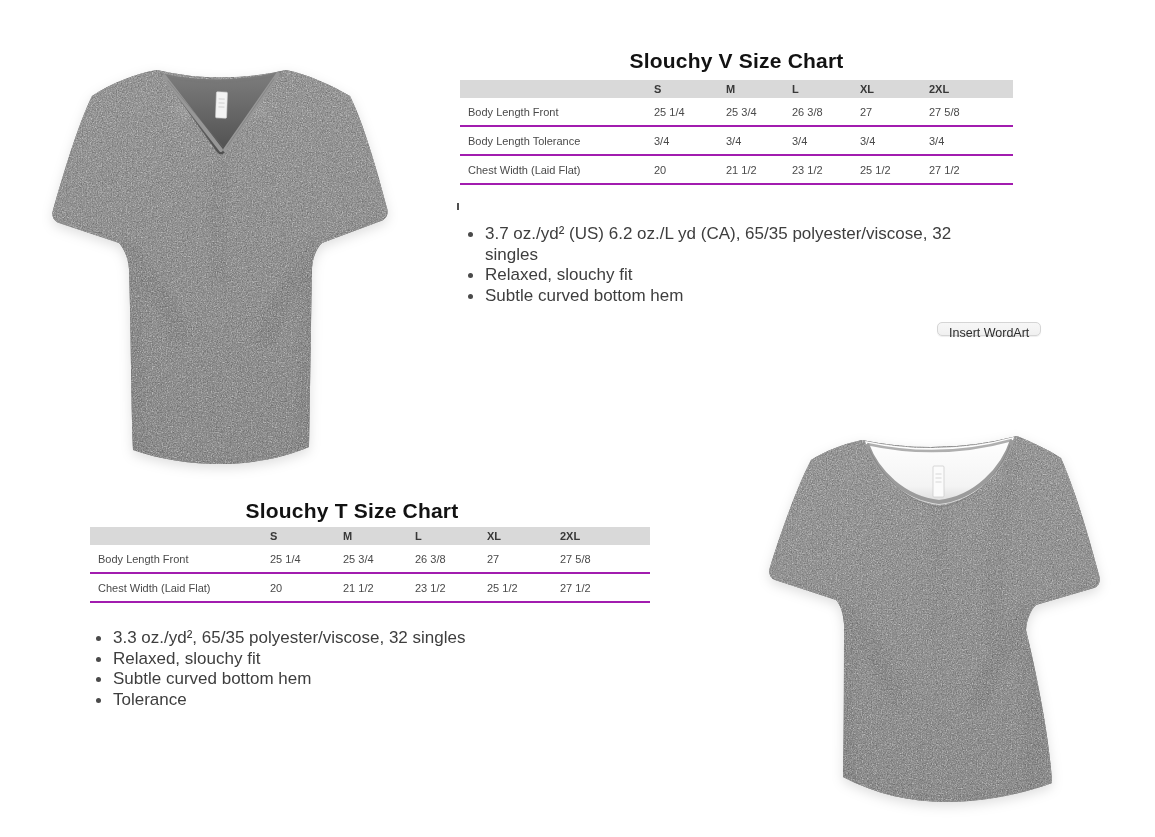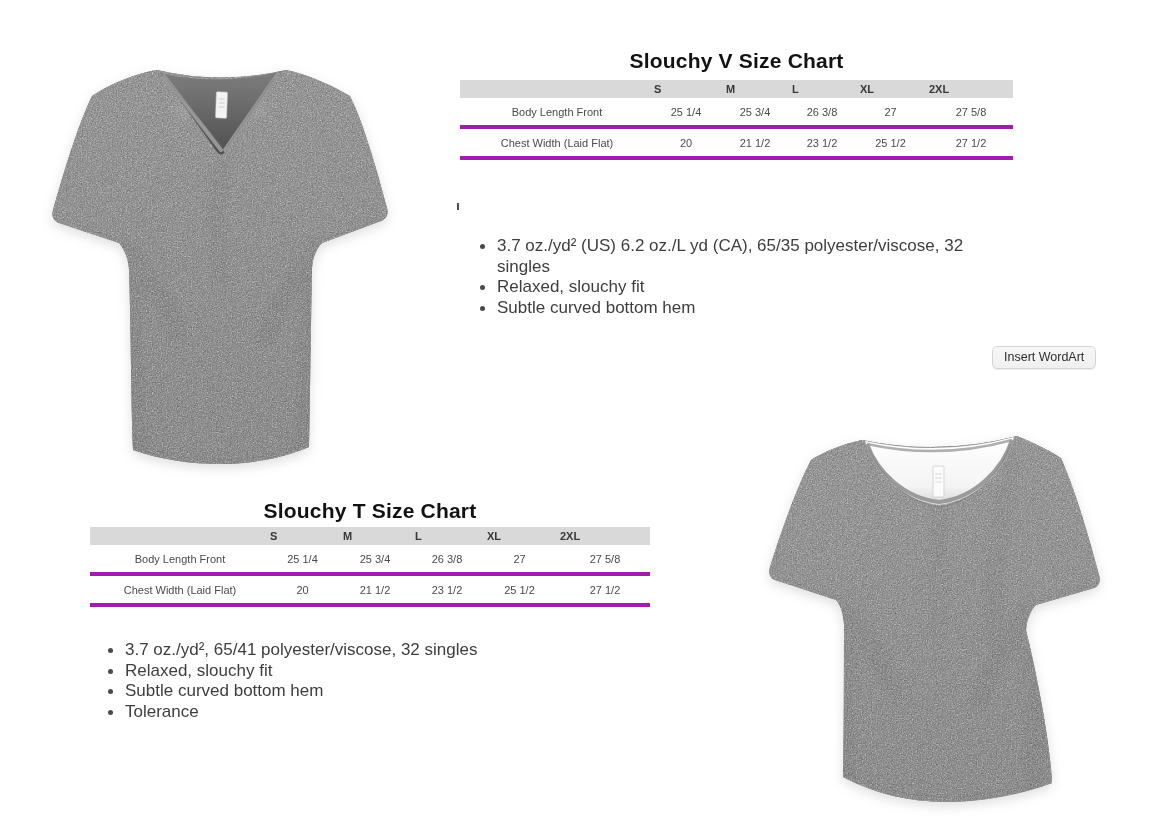--- a/index.html
+++ b/index.html
@@ -21,21 +21,21 @@
   .chart-title {
     position: absolute;
     font-size: 21px;
     font-weight: 700;
     color: #121212;
     text-align: center;
     letter-spacing: 0.2px;
     white-space: nowrap;
   }
   #v-title { left: 460px; top: 49px; width: 553px; }
-  #t-title { left: 90px;  top: 499px; width: 560px; }
+  #t-title { left: 72px;  top: 499px; width: 560px; }
 
   
   .size-table {
     position: absolute;
     border-collapse: collapse;
     table-layout: fixed;
     font-size: 11px;
   }
   #v-table { left: 460px; top: 80px;  width: 553px; }
   #t-table { left: 90px;  top: 527px; width: 560px; }
@@ -44,71 +44,70 @@
     font-weight: 700;
     color: #383838;
     text-align: left;
     height: 18px;
     padding: 0 0 0 8px;
     font-size: 11px;
   }
   .size-table td {
     height: 27px;
     padding: 0 0 0 8px;
-    border-bottom: 4px solid #a21caf;
+    border-bottom: 2px solid #a21caf;
     color: #4a4a4a;
-    text-align: center;
+    text-align: left;
     vertical-align: middle;
     background: #ffffff;
   }
 
   
   .text-cursor {
     position: absolute;
     left: 457px; top: 203px;
     width: 2px; height: 7px;
     background: #4f4f4f;
   }
 
   
   .bullets {
     position: absolute;
-    margin: 12px; padding: 0;
+    margin: 0; padding: 0;
     list-style: none;
     font-size: 17px;
     line-height: 20.6px;
     color: #3e3e3e;
   }
   #v-bullets { left: 464px; top: 224px; width: 528px; }
   #t-bullets { left: 92px;  top: 628px; width: 490px; }
   .bullets li { position: relative; padding-left: 21px; }
   .bullets .dot {
     position: absolute;
     left: 4px; top: 8px;
     width: 5px; height: 5px;
     border-radius: 50%;
     background: #4a4a4a;
   }
 
   
   .wordart-btn {
     position: absolute;
-    left: 992px; top: 322px;
-    height: 23px;
+    left: 937px; top: 322px;
+    height: 14px;
     padding: 0 11px;
     font-family: "Liberation Sans", sans-serif;
     font-size: 12.5px;
     color: #2e2e2e;
     background: linear-gradient(#f7f7f7, #f0f0f0);
     border: 1px solid #d5d5d5;
     border-radius: 5px;
     box-shadow: 0 1px 1px rgba(0,0,0,0.07);
     cursor: pointer;
     line-height: 21px;
-    margin-top: 24px;
   }
 </style>
 </head>
 <body>
 
 <div class="canvas">
 
   <svg id="v-shirt" class="shirt" width="380" height="450" viewBox="0 0 380 450" role="img" aria-label="Heather gray slouchy v-neck tee product photo">
     <defs>
       <path id="vPath" d="M127,30 C106,33 80,44 62,56 C48,84 32,138 23,170 C21,176 24,181 29,183 L89,203 C94,209 98,217 99,229 C101,288 101,362 103,410 C132,420 161,424 190,424 C221,424 254,418 279,407 C280,355 281,278 282,228 C283,216 287,208 292,203 L351,181 C356,179 359,174 357,168 C348,134 334,84 320,56 C301,45 277,34 256,30 Q191,45 127,30 Z"></path>
@@ -201,20 +200,28 @@
     <tbody>
       <tr>
         <td>Body Length Front</td>
         <td>25 1/4</td>
         <td>25 3/4</td>
         <td>26 3/8</td>
         <td>27</td>
         <td>27 5/8</td>
       </tr>
       <tr>
+        <td>Body Length Tolerance</td>
+        <td>3/4</td>
+        <td>3/4</td>
+        <td>3/4</td>
+        <td>3/4</td>
+        <td>3/4</td>
+      </tr>
+      <tr>
         <td>Chest Width (Laid Flat)</td>
         <td>20</td>
         <td>21 1/2</td>
         <td>23 1/2</td>
         <td>25 1/2</td>
         <td>27 1/2</td>
       </tr>
     </tbody>
   </table>
 
@@ -263,21 +270,21 @@
         <td>20</td>
         <td>21 1/2</td>
         <td>23 1/2</td>
         <td>25 1/2</td>
         <td>27 1/2</td>
       </tr>
     </tbody>
   </table>
 
   <ul id="t-bullets" class="bullets">
-    <li><span class="dot"></span><span>3.7 oz./yd², 65/41 polyester/viscose, 32 singles</span></li>
+    <li><span class="dot"></span><span>3.3 oz./yd², 65/35 polyester/viscose, 32 singles</span></li>
     <li><span class="dot"></span><span>Relaxed, slouchy fit</span></li>
     <li><span class="dot"></span><span>Subtle curved bottom hem</span></li>
     <li><span class="dot"></span><span>Tolerance</span></li>
   </ul>
 
   <svg id="t-shirt" class="shirt" width="415" height="429" viewBox="0 0 415 429" role="img" aria-label="Heather gray slouchy scoopneck tee product photo">
     <defs>
       <path id="tPath" d="M122,32 C103,36 85,43 71,52 C56,81 40,127 30,159 C28,165 30,170 35,172 L96,192 C101,198 103,205 104,216 C104,270 104,332 103,369 C135,386 171,394 205,394 C243,394 283,386 312,375 C310,331 296,263 286,222 C287,210 291,202 296,197 L354,180 C359,178 361,173 359,167 C350,133 336,84 321,50 C307,41 292,34 277,28 Q200,48 122,32 Z"></path>
       <clipPath id="tClip">
           <use href="#tPath"></use>

